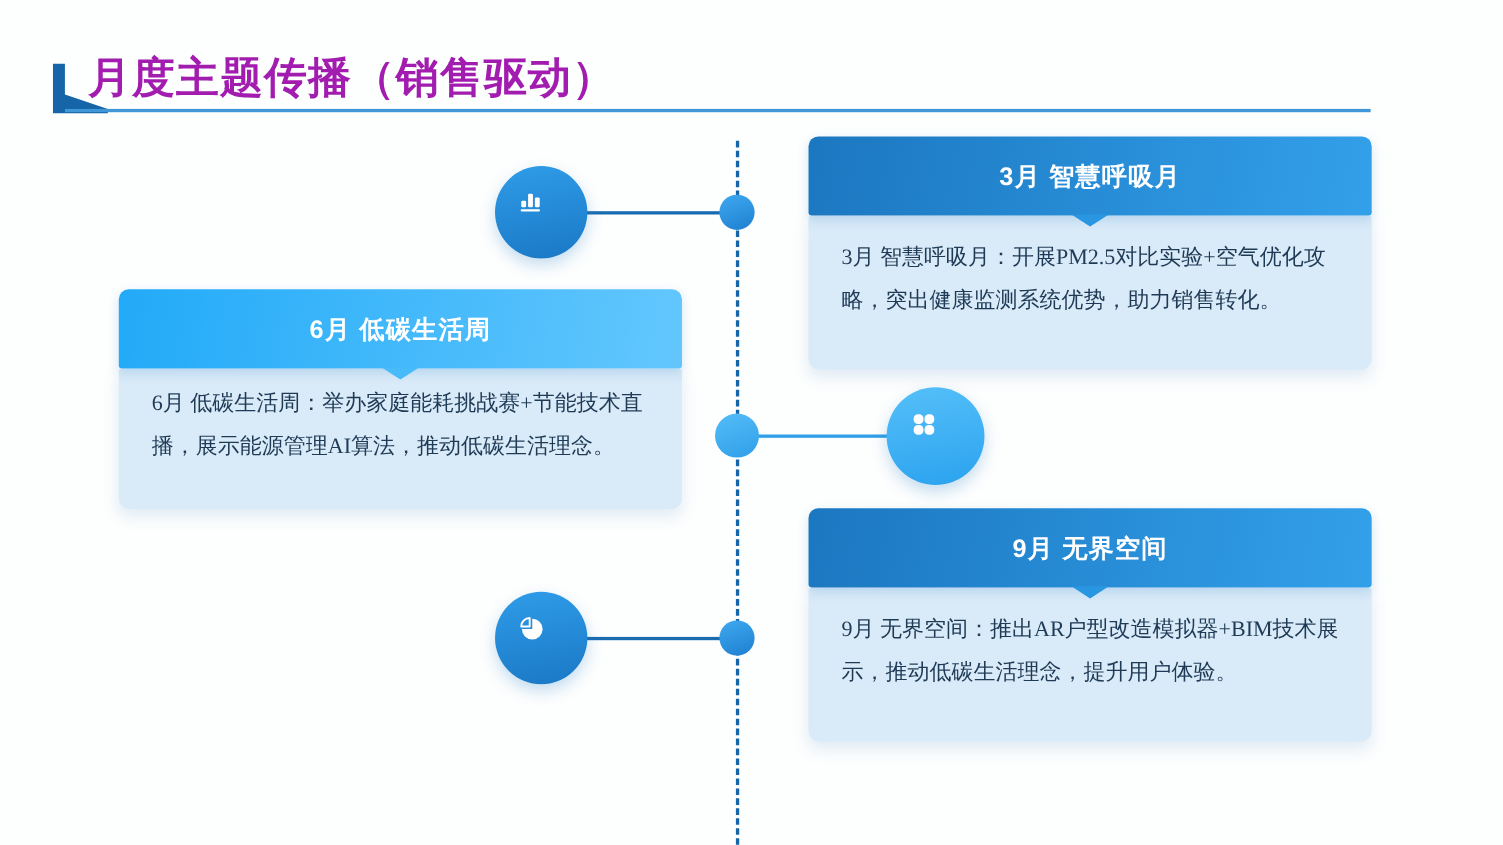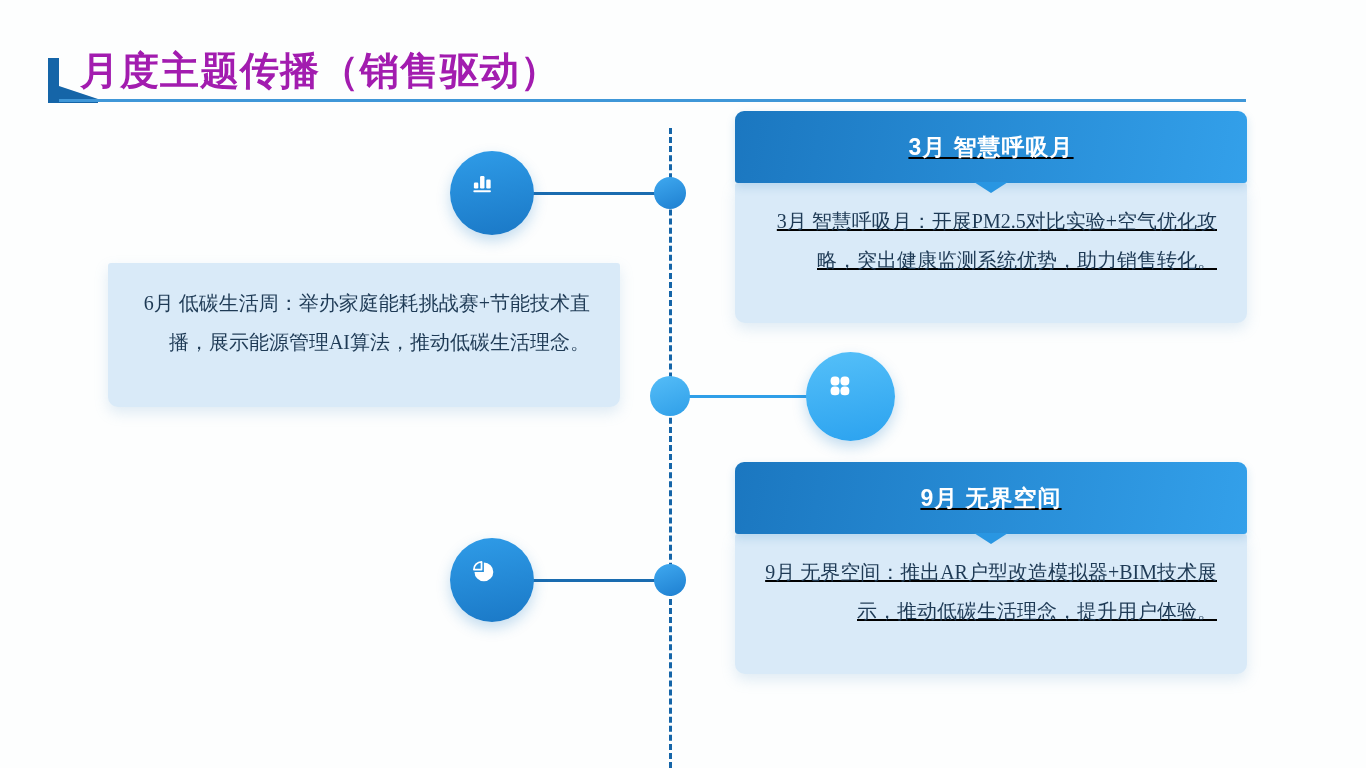--- a/index.html
+++ b/index.html
@@ -44,23 +44,23 @@
     box-shadow:0 6px 14px rgba(24,118,196,.25);
   }
   .icon-1{left:450px;top:151px;width:84px;height:84px;}
   .icon-2{left:806px;top:352px;width:89px;height:89px;
     background:linear-gradient(170deg,#55c0f9 0%,#2ba2ef 100%);}
   .icon-3{left:450px;top:538px;width:84px;height:84px;}
   .icon-circle svg{width:58%;height:58%;}
 
   
   .card{position:absolute;width:512px;}
-  .card-march{left:735px;top:111px;text-decoration:underline;}
+  .card-march{left:735px;top:124px;}
   .card-june{left:108px;top:263px;}
-  .card-september{left:735px;top:462px;text-decoration:underline;}
+  .card-september{left:735px;top:462px;}
 
   .card-header{
     position:relative;height:72px;border-radius:9px 9px 3px 3px;
     display:flex;align-items:center;justify-content:center;
     box-shadow:0 4px 10px rgba(30,120,190,.18);
   }
   .header-dark{background:linear-gradient(100deg,#1b77c0 0%,#33a0ea 100%);}
   .header-light{background:linear-gradient(100deg,#22aaf8 0%,#63c7fd 100%);}
   .card-header-label{color:#ffffff;font-size:23px;font-weight:bold;letter-spacing:1px;}
   .header-notch{
@@ -69,24 +69,24 @@
   }
   .notch-dark{border-top:11px solid #2996e2;}
   .notch-light{border-top:11px solid #47bafa;}
 
   .card-body{
     background:#d9eaf8;border-radius:3px 3px 10px 10px;margin-top:0;
     display:flex;align-items:center;justify-content:center;
     box-shadow:0 6px 14px rgba(120,170,210,.22);
   }
   .body-march,.body-september{height:140px;}
-  .body-june{height:144px;}
+  .body-june{height:128px;}
   .card-body-text{
     font-family:"Liberation Serif","DejaVu Serif",serif;
-    color:#1e3a55;font-size:20px;line-height:39px;text-align:right;
+    color:#1e3a55;font-size:20px;line-height:39px;text-align:left;
     width:452px;padding-bottom:24px;
   }
 </style>
 </head>
 <body>
 
 <div class="canvas">
 
   <svg class="title-accent" viewBox="0 0 1200 48" preserveAspectRatio="none" aria-hidden="true">
     <polygon points="0,2 11,2 11,30 50,43 50,47 0,47" fill="#1565a8"></polygon>
@@ -139,20 +139,24 @@
     <div class="card-header header-dark">
       <span class="card-header-label">3月 智慧呼吸月</span>
       <span class="header-notch notch-dark"></span>
     </div>
     <div class="card-body body-march">
       <div class="card-body-text">3月 智慧呼吸月：开展PM2.5对比实验+空气优化攻略，突出健康监测系统优势，助力销售转化。</div>
     </div>
   </div>
 
   <div class="card card-june">
+    <div class="card-header header-light">
+      <span class="card-header-label">6月 低碳生活周</span>
+      <span class="header-notch notch-light"></span>
+    </div>
     <div class="card-body body-june">
       <div class="card-body-text">6月 低碳生活周：举办家庭能耗挑战赛+节能技术直播，展示能源管理AI算法，推动低碳生活理念。</div>
     </div>
   </div>
 
   <div class="card card-september">
     <div class="card-header header-dark">
       <span class="card-header-label">9月 无界空间</span>
       <span class="header-notch notch-dark"></span>
     </div>

